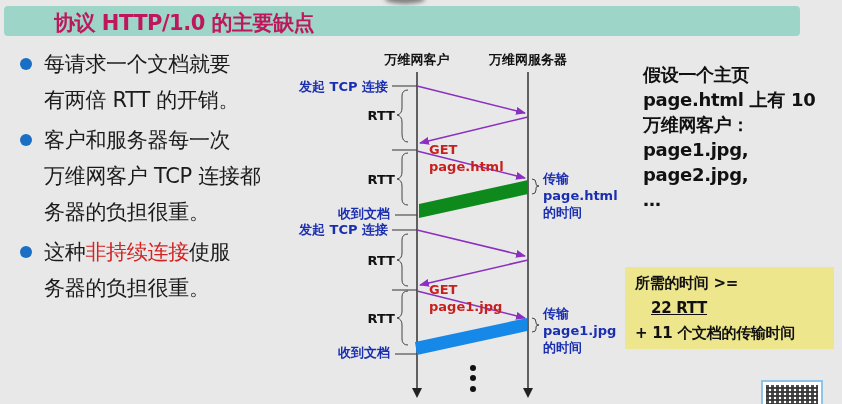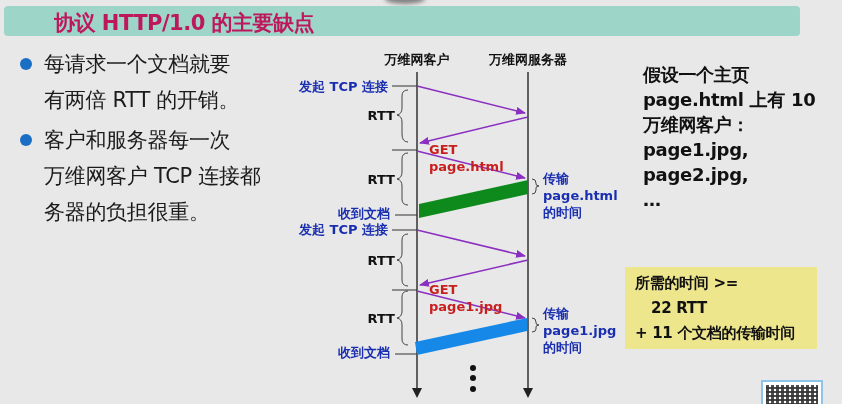--- a/index.html
+++ b/index.html
@@ -30,28 +30,28 @@
   }
   .red { color: #d32222; }
   svg.diagram { position: absolute; left: 0; top: 0; }
   .dlabel { font-family: "DejaVu Sans", sans-serif; font-weight: bold; }
   .side-note { position: absolute; left: 643px; top: 62px; }
   .side-note span {
     display: block; font-size: 18px; font-weight: bold; line-height: 25px;
     color: #111; white-space: nowrap; letter-spacing: -0.3px;
   }
   .time-box {
-    position: absolute; left: 625px; top: 267px; width: 192px; height: 82px;
+    position: absolute; left: 625px; top: 267px; width: 209px; height: 82px;
     background: #ede68c; padding: 4px 16px 0 10px;
   }
   .time-box span {
     display: block; font-size: 15px; font-weight: bold; line-height: 25px;
     color: #111; white-space: nowrap; letter-spacing: -0.3px;
   }
-  .time-box .indent { padding-left: 16px; }
+  .time-box .indent { padding-left: 16px; text-decoration: underline; }
   .qr {
     position: absolute; left: 761px; top: 380px; width: 62px; height: 30px;
     border: 2px solid #8ec4ea; background: #fff; padding: 3px;
   }
   .qr-inner {
     width: 100%; height: 100%;
     background: repeating-linear-gradient(90deg,#222 0 3px,#fff 3px 5px),
                 repeating-linear-gradient(0deg,#222 0 2px,#fff 2px 4px);
     background-blend-mode: multiply; opacity: 0.8;
   }
@@ -72,20 +72,25 @@
 <div class="bullets">
   <div class="bullet">
     <span class="dot"></span>
     <span class="line">每请求一个文档就要</span>
     <span class="line">有两倍 RTT 的开销。</span>
   </div>
   <div class="bullet">
     <span class="dot"></span>
     <span class="line">客户和服务器每一次</span>
     <span class="line">万维网客户 TCP 连接都</span>
+    <span class="line">务器的负担很重。</span>
+  </div>
+  <div class="bullet">
+    <span class="dot"></span>
+    <span class="line"><span>这种</span><span class="red">非持续连接</span><span>使服</span></span>
     <span class="line">务器的负担很重。</span>
   </div>
 </div>
 
 <svg class="diagram" width="842" height="404" viewBox="0 0 842 404">
   <defs>
     <marker id="purpleHead" markerWidth="10" markerHeight="8" refX="9" refY="4" orient="auto" markerUnits="userSpaceOnUse">
       <path d="M0,0 L10,4 L0,8 Z" fill="#8a2fc0"></path>
     </marker>
     <marker id="blackHead" markerWidth="10" markerHeight="10" refX="5" refY="9" orient="0" markerUnits="userSpaceOnUse">

